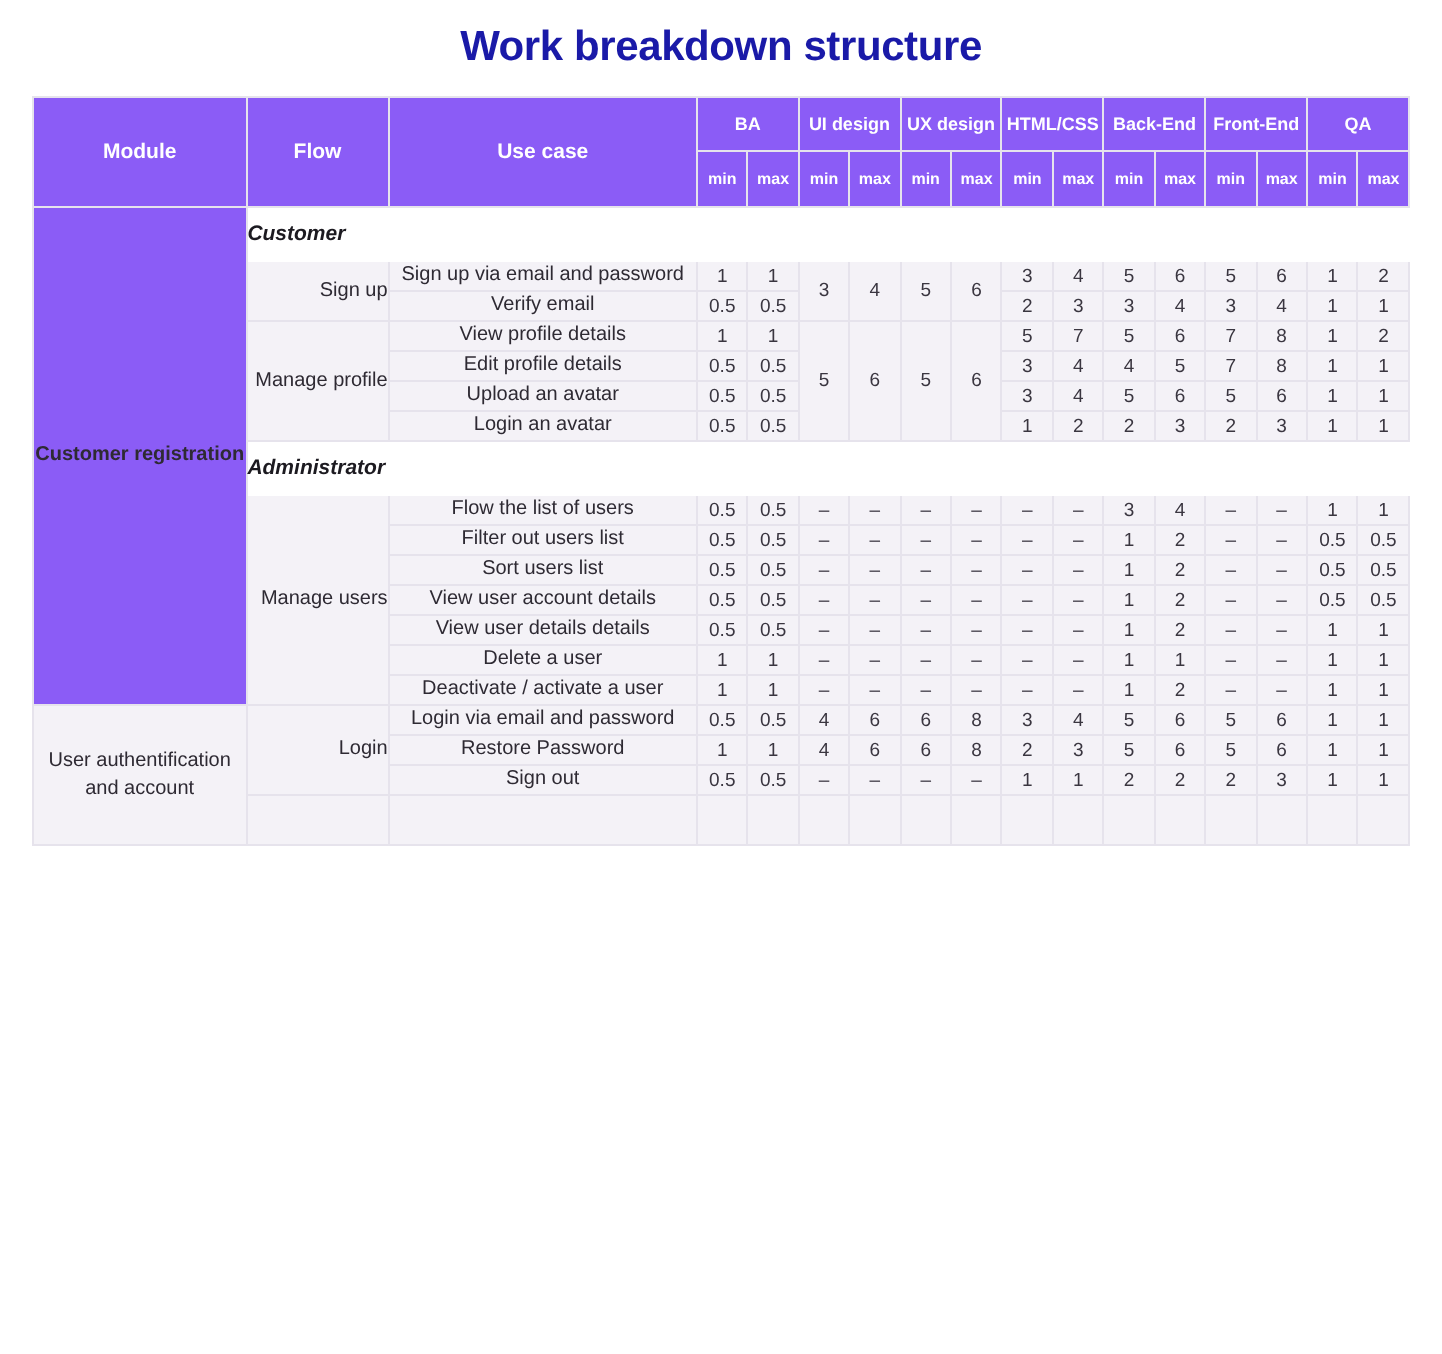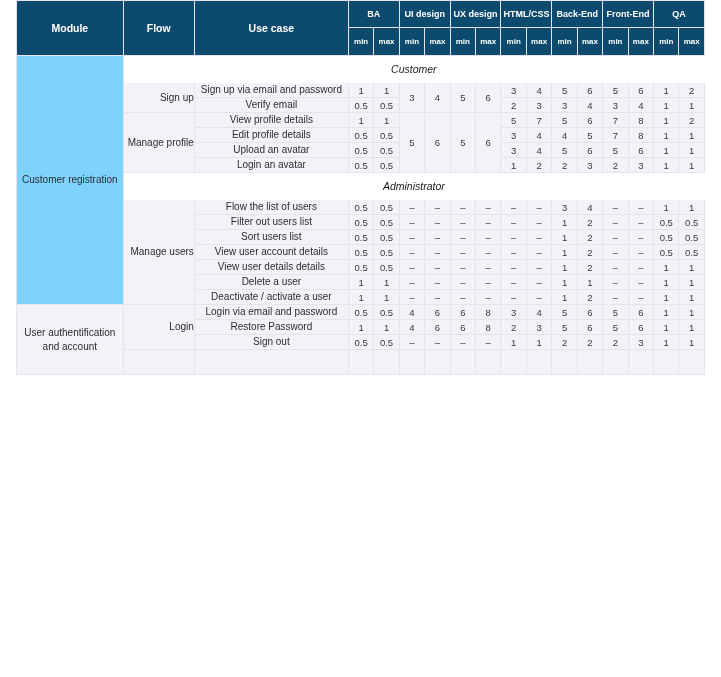--- a/index.html
+++ b/index.html
@@ -49,21 +49,21 @@
 
   table.wbs th,
   table.wbs td {
     border: 1px solid #e6e3ec;
     padding: 0;
     vertical-align: middle;
   }
 
   
   thead th {
-    background: #0c4a6e;
+    background: #8b5cf6;
     color: #ffffff;
     font-weight: bold;
     border: 1px solid #2f7ccb;
     text-align: center;
   }
   th.h-main {
     font-size: 10.5px;
     height: 53px;
     padding: 2px 3px;
   }
@@ -120,42 +120,43 @@
 
   
   tr.section-row td {
     background: #ffffff;
     border-left-color: #ffffff;
     border-right-color: #ffffff;
     border-top-color: #ffffff;
     border-bottom-color: #ffffff;
   }
   tr.section-row td.module-cell {
-    background: #7dd3fc;
+    background: #8b5cf6;
     border-color: #e6e3ec;
+    font-weight: bold;
   }
   td.section-label {
-    text-align: center;
     font-size: 10.5px;
-    font-weight: normal;
+    font-weight: bold;
     font-style: italic;
     color: #1c1a20;
     height: 26px;
     padding: 3px 0 5px 0;
   }
 
   tr.spacer-row td {
     height: 24px;
   }
 </style>
 </head>
 <body>
 
 <div id="page">
 
+  <div id="page-title">Work breakdown structure</div>
 
   <div class="table-wrap">
     <table class="wbs">
       <colgroup>
         <col class="c-module">
         <col class="c-flow">
         <col class="c-usecase">
         <col class="c-num">
           <col class="c-num">
         <col class="c-num">

